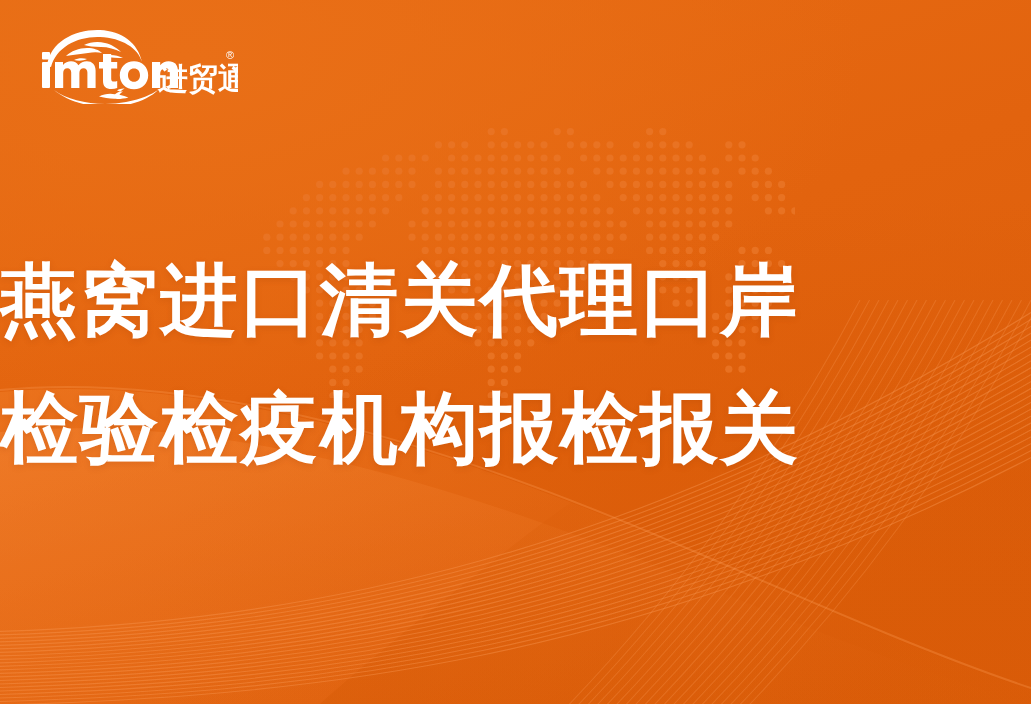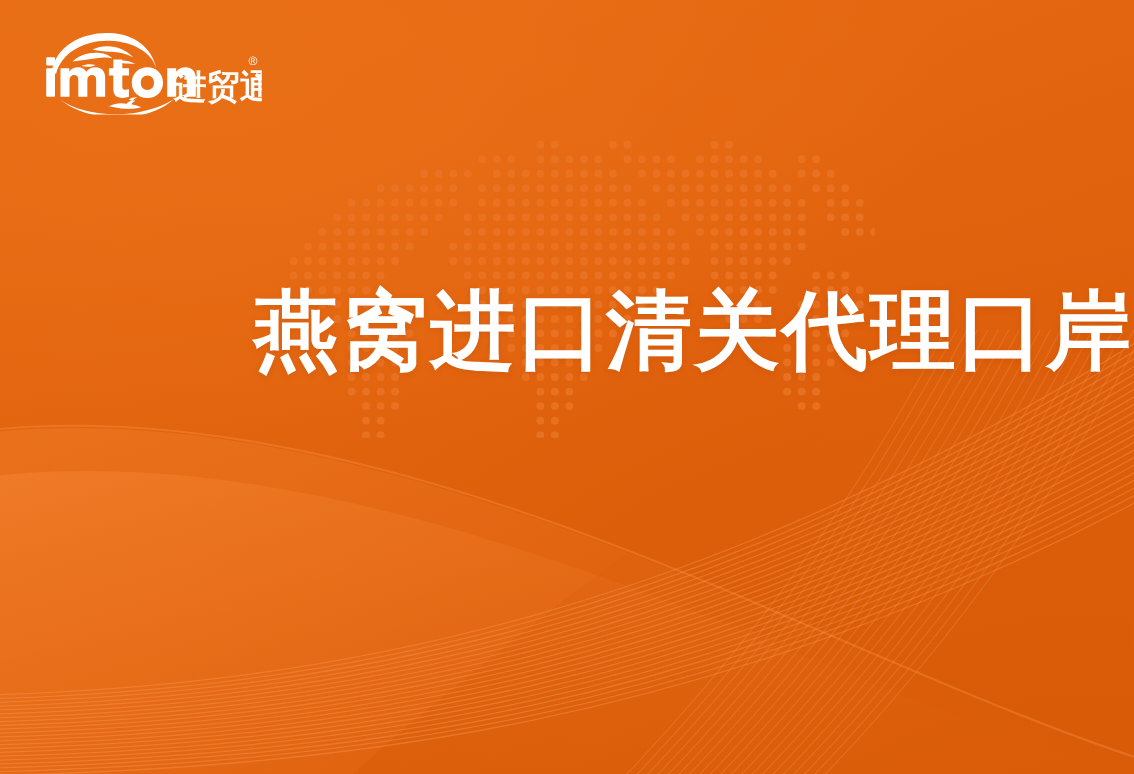--- a/index.html
+++ b/index.html
@@ -64,21 +64,21 @@
     height: 78px;
   }
   .logo svg { display: block; width: 100%; height: 100%; }
 
   
   .headline {
     position: absolute;
     left: 0;
     right: 0;
     top: 236px;
-    text-align: right;
+    text-align: left;
     color: #ffffff;
   }
   .headline .line {
     display: block;
     font-size: 78px;
     line-height: 128px;
     font-weight: bold;
     letter-spacing: 2px;
     color: #ffffff;
     text-shadow: 0 2px 6px rgba(150,55,0,0.18);
@@ -650,15 +650,16 @@
         <path d="M79,64.4 c2.4,-1.5 5.2,-2.2 7.6,-1.9 c-1.8,1.1 -3.2,2.1 -4.4,3.3 c-1.1,-0.6 -2.2,-1.1 -3.2,-1.4 Z"></path>
       </g>
 
       <text x="120" y="63" font-family="'Liberation Sans', 'DejaVu Sans', sans-serif" font-size="30" font-weight="bold" fill="#ffffff">进贸通</text>
       <text x="192" y="33" font-family="'Liberation Sans', 'DejaVu Sans', sans-serif" font-size="11" fill="#ffffff" text-anchor="middle">®</text>
     </svg>
   </div>
 
   <div class="headline">
     <span class="line">燕窝进口清关代理口岸</span>
+    <span class="line">检验检疫机构报检报关</span>
   </div>
 
 </div>
 
 </body></html>

